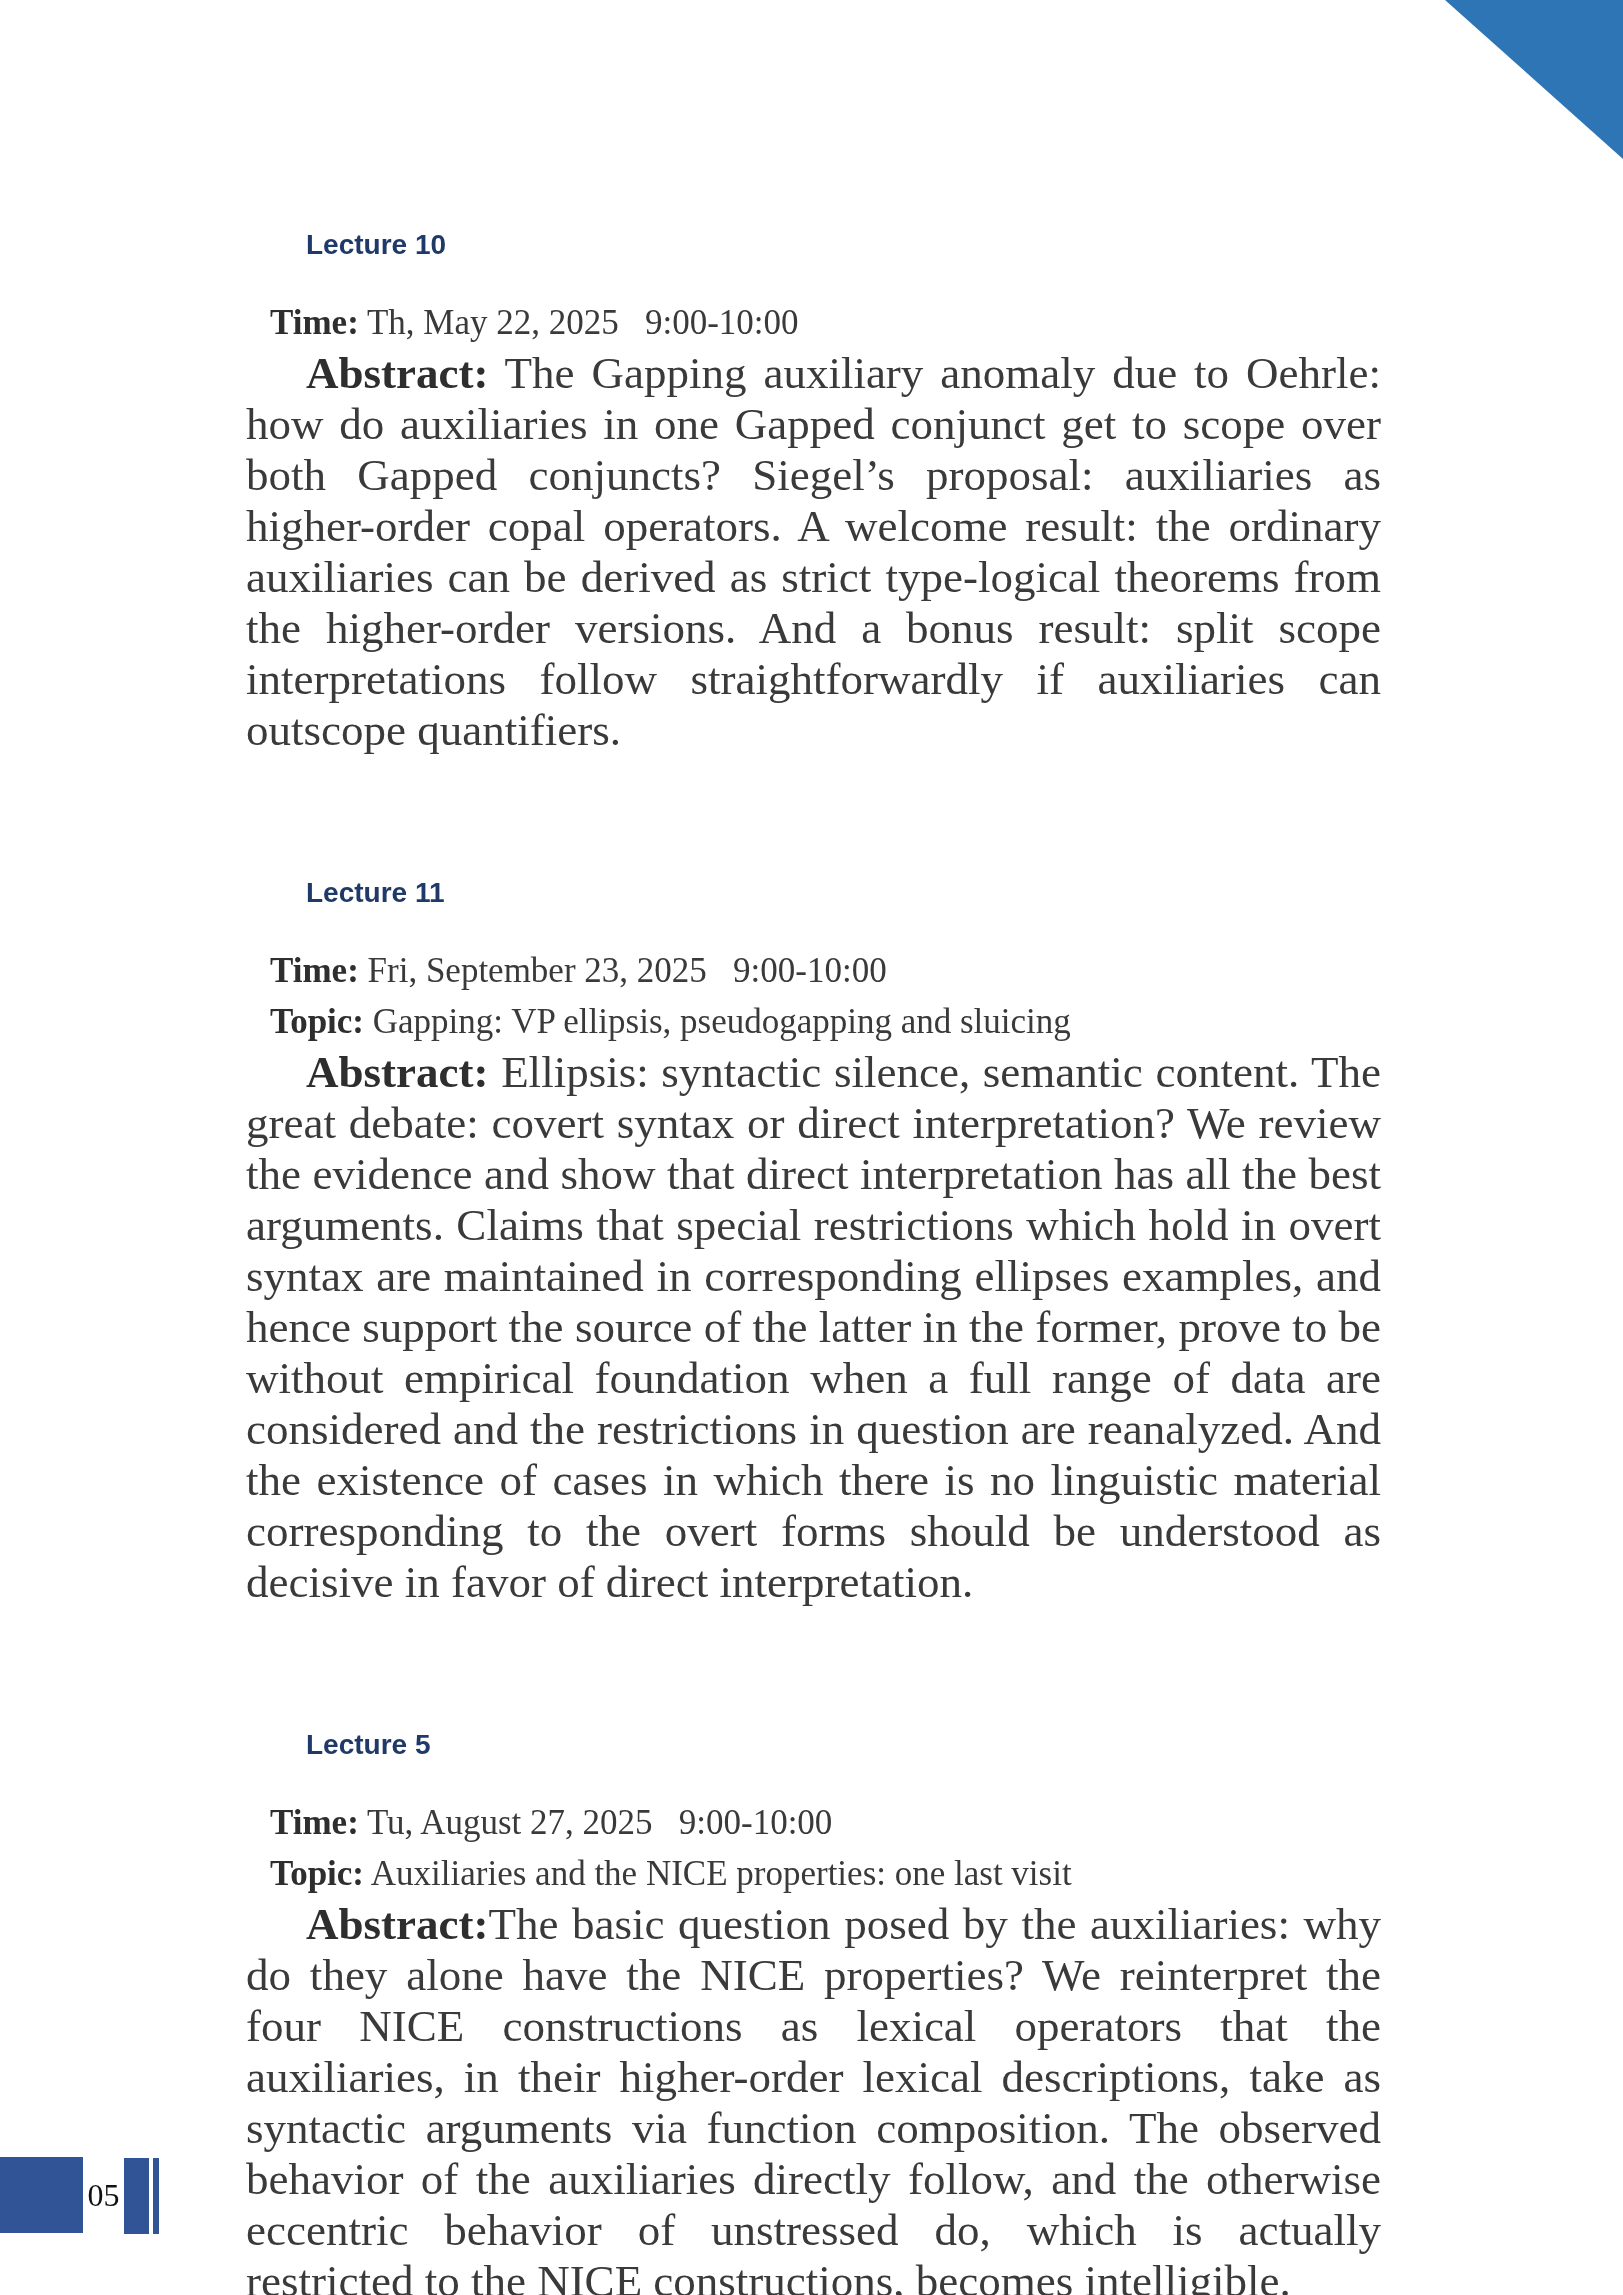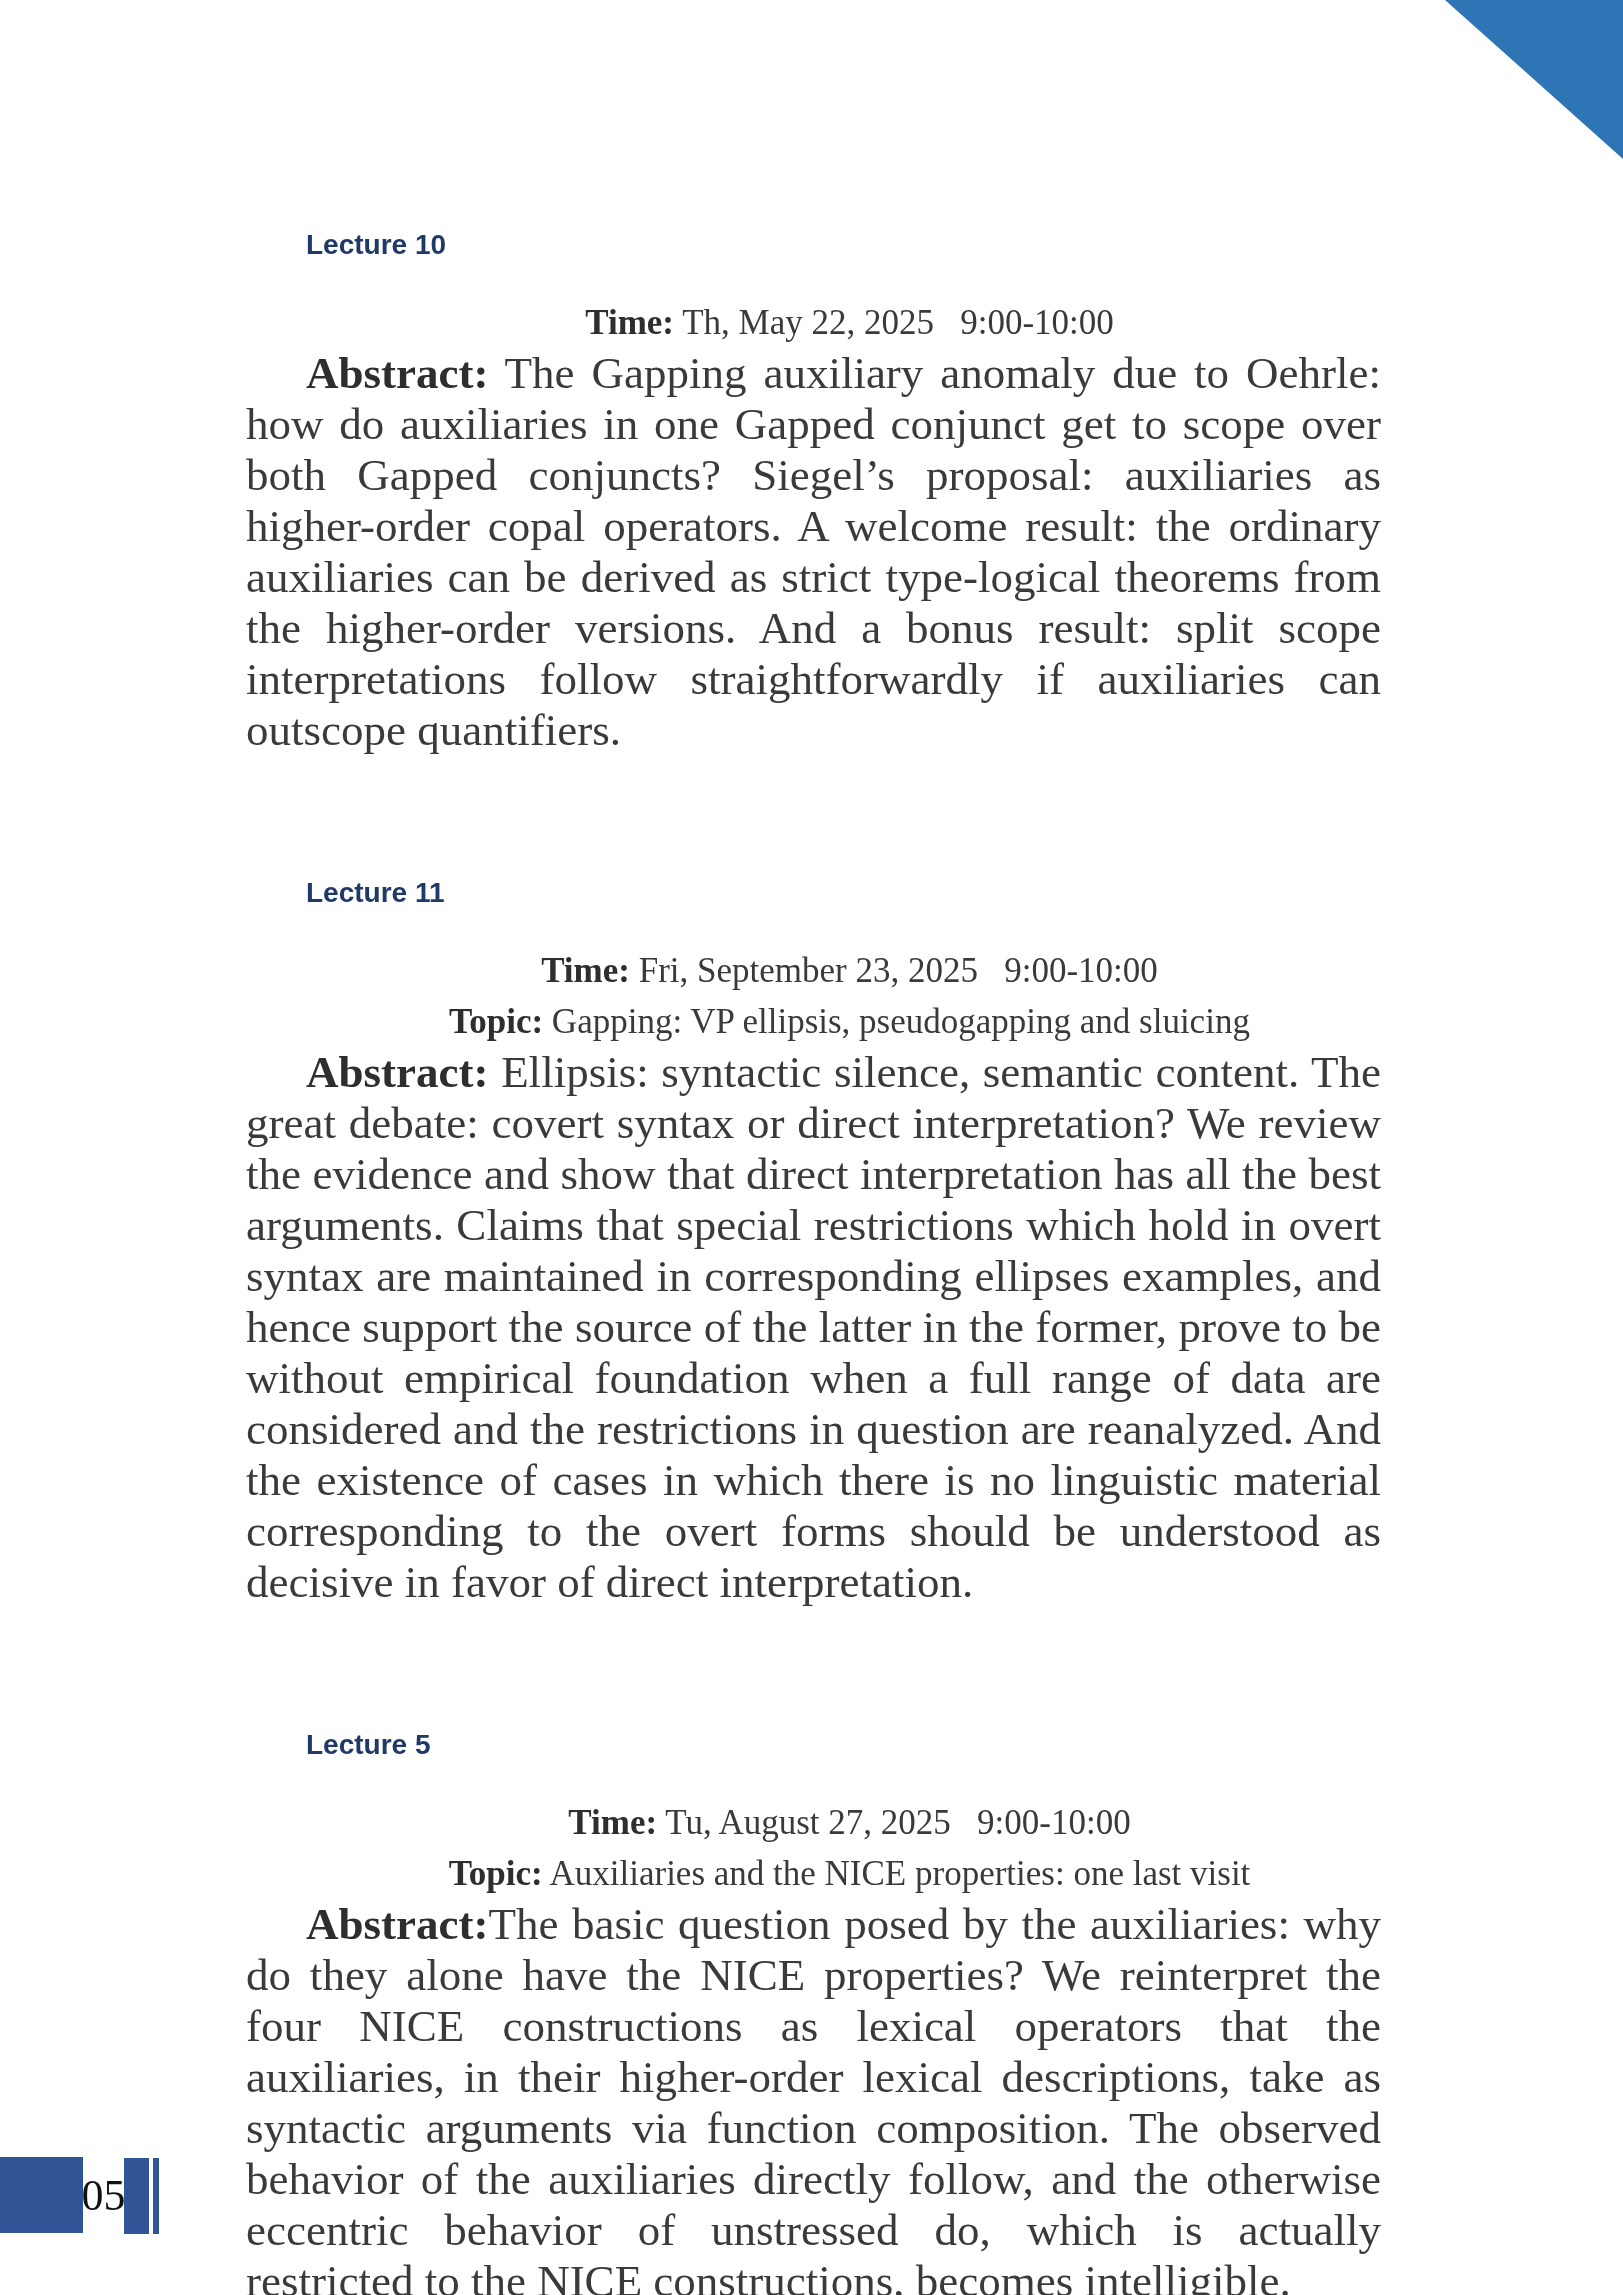--- a/index.html
+++ b/index.html
@@ -41,22 +41,21 @@
     font-size: 28px;
     line-height: 41px;
     color: #1F3A68;
     margin: 0 0 32px 60px;
   }
 
   .meta-line {
     font-size: 35px;
     line-height: 51px;
     color: #3a3a3a;
-    margin-left: 72px;
-    text-align: center;
+    margin-left: 24px;
   }
   .meta-line .label { font-weight: bold; color: #2e2e2e; }
   .meta-line .value.pre { white-space: pre-wrap; }
 
   .abstract {
     margin: 0;
     font-size: 45px;
     line-height: 51px;
     color: #3a3a3a;
     text-align: justify;
@@ -75,21 +74,21 @@
   }
   .page-number {
     position: absolute;
     left: 83px;
     top: 2157px;
     width: 41px;
     height: 76px;
     display: flex;
     align-items: center;
     justify-content: center;
-    font-size: 44px;
+    font-size: 32px;
     color: #111111;
   }
   .footer-bar-medium {
     position: absolute;
     left: 124px;
     top: 2158px;
     width: 24.6px;
     height: 76px;
     background: #305496;
   }

